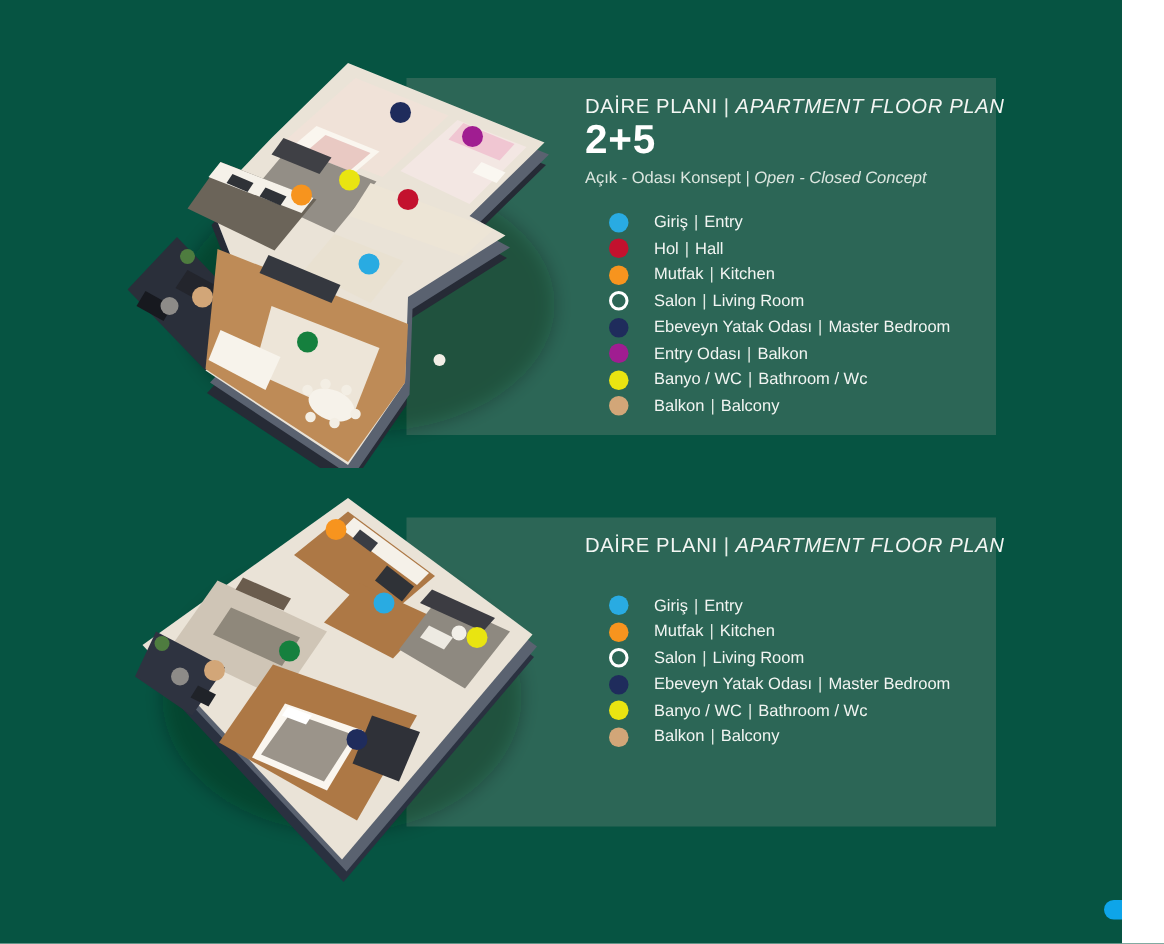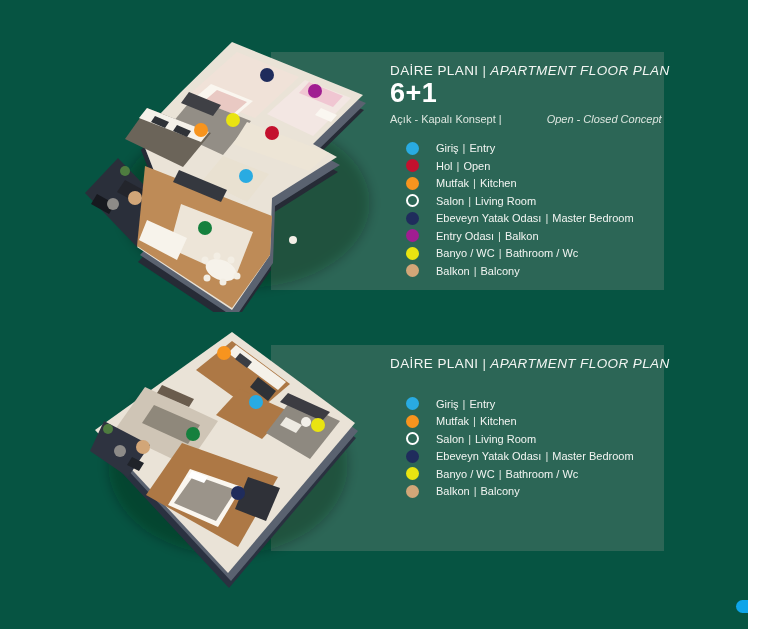--- a/index.html
+++ b/index.html
@@ -10,21 +10,21 @@
   #panel-1{left:271px;top:52px;width:393px;height:238px;}
   #panel-2{left:271px;top:345px;width:393px;height:206px;}
 
   .panel-inner{position:absolute;left:119px;top:0;right:10px;}
 
   .plan-title{color:#F3F6F3;font-size:13.5px;letter-spacing:.4px;margin-top:11px;white-space:nowrap;}
   .plan-title .en{font-style:italic;}
   .plan-title .sep{padding:0 4px;color:#E6EEE8;}
   .plan-type{color:#FFFFFF;font-size:27px;font-weight:bold;letter-spacing:.5px;margin-top:1px;line-height:1.05;}
   .plan-subtitle{color:#DCE6DF;font-size:11px;margin-top:6px;white-space:nowrap;}
-  .plan-subtitle .en{font-style:italic;margin-left:42px;}
+  .plan-subtitle .en{font-style:italic;}
   .plan-subtitle .sep{padding:0 3px;}
 
   ul.legend{list-style:none;margin:16px;padding:0;margin-top:14px;}
   ul.legend li{display:flex;align-items:center;height:17.5px;color:#F2F5F2;font-size:11px;white-space:nowrap;}
   .legend-dot{width:13px;height:13px;border-radius:50%;margin-right:17px;flex:0 0 13px;box-sizing:border-box;}
   .legend-dot.ring{background:transparent !important;border:2px solid #FFFFFF;}
   ul.legend .lt{font-style:normal;}
   ul.legend .sep{padding:0 4px;color:#DFE9E2;}
   ul.legend .le{}
 
@@ -38,36 +38,36 @@
 </head>
 <body>
 
 <div id="stage">
 
   <div class="panel" id="panel-1">
     <div class="panel-inner">
       <div class="plan-title">
         <span class="tr">DAİRE PLANI</span><span class="sep">|</span><span class="en">APARTMENT FLOOR PLAN</span>
       </div>
-      <div class="plan-type">6+1</div>
+      <div class="plan-type">2+5</div>
       <div class="plan-subtitle">
-        <span class="tr">Açık - Kapalı Konsept</span><span class="sep">|</span><span class="en">Open - Closed Concept</span>
+        <span class="tr">Açık - Odası Konsept</span><span class="sep">|</span><span class="en">Open - Closed Concept</span>
       </div>
       <ul class="legend">
           <li>
             <span class="legend-dot" style="background: rgb(41, 171, 226);"></span>
             <span class="lt">Giriş</span>
             <span class="sep">|</span>
             <span class="le">Entry</span>
           </li>
           <li>
             <span class="legend-dot" style="background: rgb(195, 17, 46);"></span>
             <span class="lt">Hol</span>
             <span class="sep">|</span>
-            <span class="le">Open</span>
+            <span class="le">Hall</span>
           </li>
           <li>
             <span class="legend-dot" style="background: rgb(247, 148, 30);"></span>
             <span class="lt">Mutfak</span>
             <span class="sep">|</span>
             <span class="le">Kitchen</span>
           </li>
           <li>
             <span class="legend-dot ring"></span>
             <span class="lt">Salon</span>

